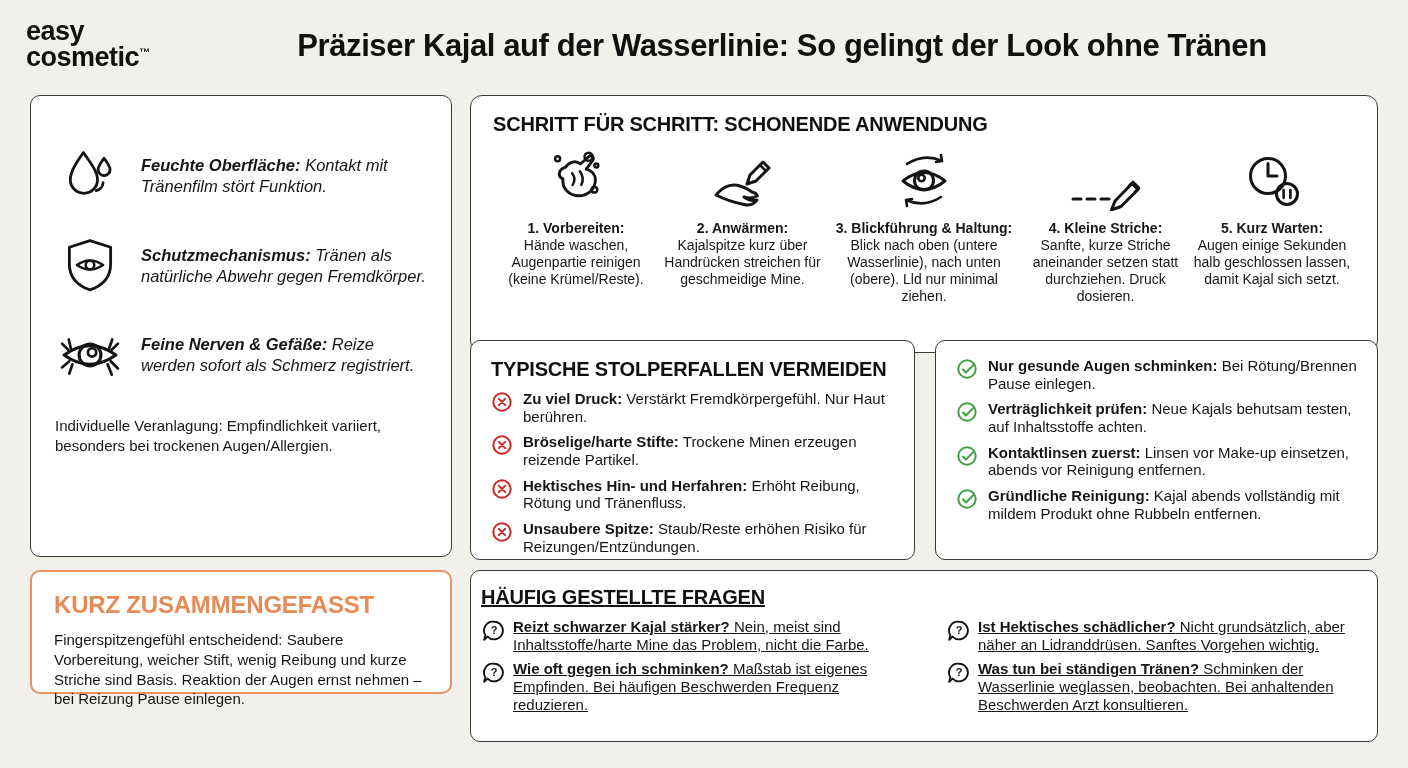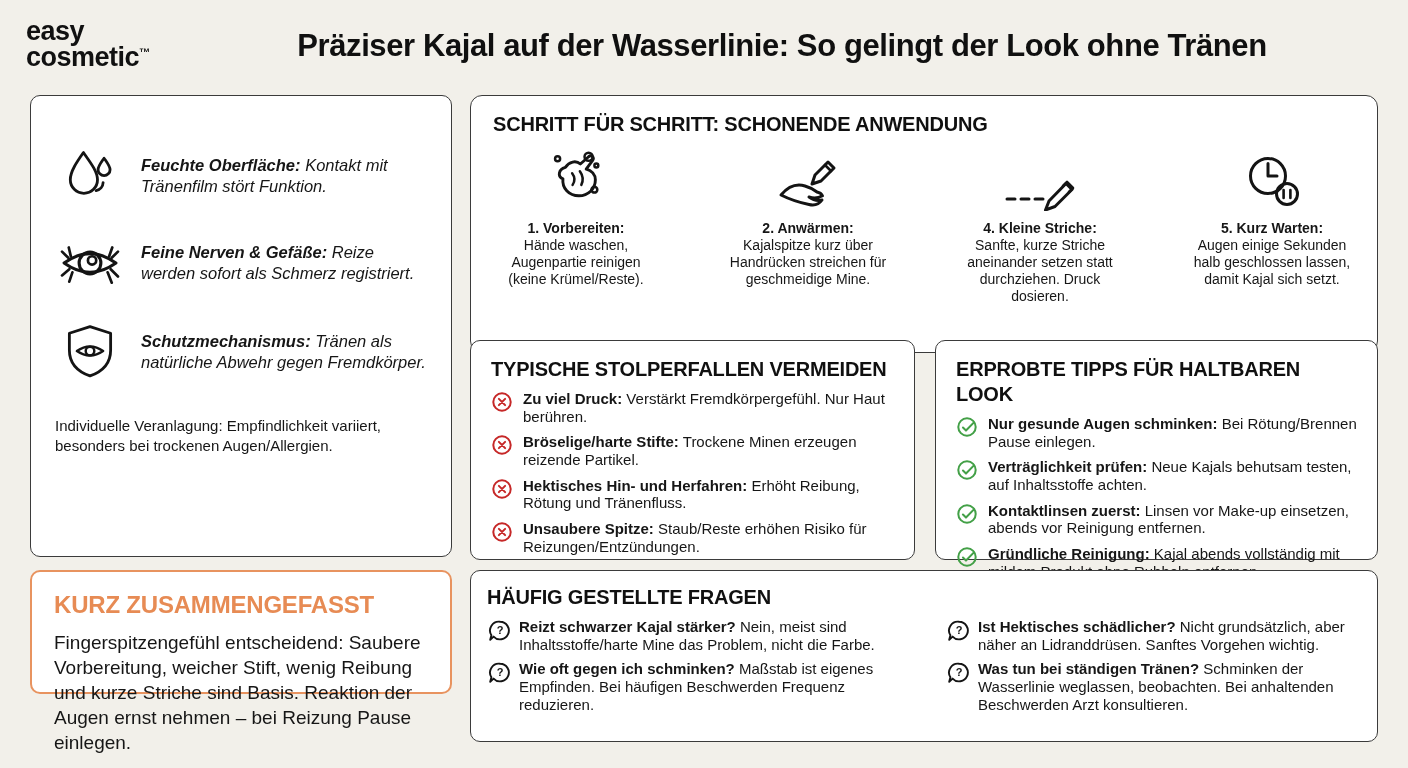--- a/index.html
+++ b/index.html
@@ -19,40 +19,40 @@
   
   #why-card{left:30px;top:95px;width:422px;height:462px;padding:22px 24px;}
   #why-card .card-title{max-width:360px;margin-bottom:14px;}
   .why-item{display:flex;align-items:center;gap:16px;margin-top:28px;font-style:italic;}
   .why-icon{width:70px;flex:none;display:flex;justify-content:center;align-items:center;}
   .why-text{font-size:16.5px;line-height:1.28;}
   .footnote{font-size:15px;line-height:1.3;margin-top:32px;}
 
   #summary-card{left:30px;top:570px;width:422px;height:124px;padding:18px 22px;border:2px solid #e8935f;}
   #summary-card .card-title{color:#e78b54;font-size:24px;margin-bottom:10px;}
-  .summary-text{font-size:19px;line-height:1.32;}
+  .summary-text{font-size:15px;line-height:1.32;}
 
   
   #steps-card{left:470px;top:95px;width:908px;height:258px;padding:16px 22px;border-radius:12px;}
   .steps-row{display:flex;justify-content:space-between;margin-top:10px;}
   .step{width:166px;text-align:center;}
   .step.wide{width:196px;}
   .step-icon{height:64px;display:flex;align-items:flex-end;justify-content:center;margin-bottom:9px;}
   .step-title{font-size:14px;font-weight:700;line-height:1.22;}
   .step-text{font-size:14px;line-height:1.22;}
 
   
   #pitfalls-card{left:470px;top:340px;width:445px;height:220px;padding:16px 20px;}
   #tips-card{left:935px;top:340px;width:443px;height:220px;padding:16px 20px;}
   .li{display:flex;gap:10px;margin-bottom:8px;font-size:15px;line-height:1.18;}
   .li-icon{flex:none;width:22px;height:22px;margin-top:1px;}
   .li b{font-weight:700;}
 
   
-  #faq-card{left:470px;top:570px;width:908px;height:172px;padding:14px 16px;}
+  #faq-card{left:470px;top:570px;width:908px;height:172px;padding:14px 10px;text-decoration:underline;}
   .faq-cols{display:flex;gap:44px;margin-top:2px;}
   .faq-col{flex:1;min-width:0;}
   .faq-col .li{margin-bottom:7px;}
 
   svg{display:block;}
   .ink{stroke:#141414;fill:none;stroke-width:3;stroke-linecap:round;stroke-linejoin:round;}
   .ink-thin{stroke:#141414;fill:none;stroke-width:2.6;stroke-linecap:round;stroke-linejoin:round;}
 </style>
 </head>
 <body>
@@ -67,45 +67,45 @@
 
   <div class="why-item">
     <span class="why-icon">
       <svg width="62" height="60" viewBox="0 0 64 64">
         <path class="ink" d="M25 7 C18 17 11 27 11 36 a14.5 14.5 0 0 0 29 0 C40 27 32 17 25 7 Z"></path>
         <path class="ink" d="M47 13 c-3.2 4.6 -6.4 8.6 -6.4 12.2 a6.4 6.4 0 0 0 12.8 0 C53.4 21.6 50.2 17.6 47 13 Z"></path>
         <path class="ink" d="M46 39 a9 9 0 0 1 -7.5 8.5"></path>
       </svg>
     </span>
     <div class="why-text"><b>Feuchte Oberfläche:</b><span> Kontakt mit Tränenfilm stört Funktion.</span></div>
+  </div>
+
+  <div class="why-item">
+    <span class="why-icon">
+      <svg width="60" height="64" viewBox="0 0 64 64">
+        <path class="ink" d="M32 5 L54 12 V30 c0 14.5 -9.5 23 -22 27.5 C19.5 53 10 44.5 10 30 V12 Z"></path>
+        <path class="ink-thin" d="M18 31 Q32 21.5 46 31 Q32 40.5 18 31 Z"></path>
+        <circle class="ink-thin" cx="32" cy="31" r="4.6"></circle>
+      </svg>
+    </span>
+    <div class="why-text"><b>Schutzmechanismus:</b><span> Tränen als natürliche Abwehr gegen Fremdkörper.</span></div>
   </div>
 
   <div class="why-item">
     <span class="why-icon">
       <svg width="70" height="58" viewBox="0 0 64 56">
         <path class="ink" d="M7 28 Q32 10 57 28 Q32 46 7 28 Z"></path>
         <circle class="ink" cx="32" cy="28" r="10.5"></circle>
         <circle class="ink-thin" cx="34" cy="25.5" r="4"></circle>
         <path class="ink-thin" d="M11 23 L5 17 M13.5 21.5 L11.5 13 M53 23 L59 17 M50.5 21.5 L53.5 13 M12 34 L5 40 M52 34 L59 41 M49 37 L53 47 M15 37 L12 46"></path>
       </svg>
     </span>
     <div class="why-text"><b>Feine Nerven &amp; Gefäße:</b><span> Reize werden sofort als Schmerz registriert.</span></div>
   </div>
 
-  <div class="why-item">
-    <span class="why-icon">
-      <svg width="60" height="64" viewBox="0 0 64 64">
-        <path class="ink" d="M32 5 L54 12 V30 c0 14.5 -9.5 23 -22 27.5 C19.5 53 10 44.5 10 30 V12 Z"></path>
-        <path class="ink-thin" d="M18 31 Q32 21.5 46 31 Q32 40.5 18 31 Z"></path>
-        <circle class="ink-thin" cx="32" cy="31" r="4.6"></circle>
-      </svg>
-    </span>
-    <div class="why-text"><b>Schutzmechanismus:</b><span> Tränen als natürliche Abwehr gegen Fremdkörper.</span></div>
-  </div>
-
   <div class="footnote">Individuelle Veranlagung: Empfindlichkeit variiert, besonders bei trockenen Augen/Allergien.</div>
 </div>
 
 <div class="card" id="summary-card">
   <div class="card-title">KURZ ZUSAMMENGEFASST</div>
   <div class="summary-text">Fingerspitzengefühl entscheidend: Saubere Vorbereitung, weicher Stift, wenig Reibung und kurze Striche sind Basis. Reaktion der Augen ernst nehmen – bei Reizung Pause einlegen.</div>
 </div>
 
 <div class="card" id="steps-card">
   <div class="card-title">SCHRITT FÜR SCHRITT: SCHONENDE ANWENDUNG</div>
@@ -131,20 +131,33 @@
         <svg width="70" height="60" viewBox="0 0 70 60">
           <path class="ink" d="M42 24 L55 11 l6 6 -13 13 -9 3 Z"></path>
           <path class="ink-thin" d="M52 14 l6 6"></path>
           <path class="ink" d="M8 44 q11 -13 24 -9 q7 2 12 6 q4 .8 5.5 3.8 q-6.5 3.7 -13.5 1.2 q6 4.5 13 3 q-4.5 6.5 -13 4.5 q-15 -3 -28 -9.5 Z"></path>
         </svg>
       </div>
       <div class="step-title">2. Anwärmen:</div>
       <div class="step-text">Kajalspitze kurz über Handrücken streichen für geschmeidige Mine.</div>
     </div>
 
+    <div class="step wide">
+      <div class="step-icon">
+        <svg width="66" height="62" viewBox="0 0 64 62">
+          <path class="ink" d="M11 32 Q32 15 53 32 Q32 49 11 32 Z"></path>
+          <circle class="ink" cx="32" cy="31.5" r="9.5"></circle>
+          <circle class="ink-thin" cx="29.5" cy="29" r="3.2"></circle>
+          <path class="ink-thin" d="M15 15 Q32 4 50 12 M50 12 l-1 -6 M50 12 l-6 1"></path>
+          <path class="ink-thin" d="M49 48 Q32 59 14 51 M14 51 l1 6 M14 51 l6 -1"></path>
+        </svg>
+      </div>
+      <div class="step-title">3. Blickführung &amp; Haltung:</div>
+      <div class="step-text">Blick nach oben (untere Wasserlinie), nach unten (obere). Lld nur minimal ziehen.</div>
+    </div>
 
     <div class="step">
       <div class="step-icon">
         <svg width="78" height="56" viewBox="0 0 78 56">
           <path class="ink" d="M6 44 h8 M20 44 h8 M34 44 h8"></path>
           <path class="ink" d="M48 46 l-3.5 9 9.5 -3.5 17 -17 -6 -6 Z"></path>
           <path class="ink-thin" d="M62 31 l4 -4 6 6 -4 4"></path>
         </svg>
       </div>
       <div class="step-title">4. Kleine Striche:</div>
@@ -202,21 +215,20 @@
         <svg width="22" height="22" viewBox="0 0 24 24">
           <circle cx="12" cy="12" r="9.5" fill="none" stroke="#c62828" stroke-width="2.2"></circle>
           <path d="M8.6 8.6 l6.8 6.8 M15.4 8.6 l-6.8 6.8" stroke="#c62828" stroke-width="2.2" stroke-linecap="round" fill="none"></path>
         </svg>
       </span>
     <div><b>Unsaubere Spitze:</b><span> Staub/Reste erhöhen Risiko für Reizungen/Entzündungen.</span></div>
   </div>
 </div>
 
 <div class="card" id="tips-card">
-  <div class="card-title">ERPROBTE TIPPS FÜR HALTBAREN LOOK</div>
 
   <div class="li">
     <span class="li-icon">
         <svg width="22" height="22" viewBox="0 0 24 24">
           <circle cx="12" cy="12" r="9.5" fill="none" stroke="#43a047" stroke-width="2.2"></circle>
           <path d="M7.6 12.6 l3.3 3.3 L19.6 7" stroke="#43a047" stroke-width="2.2" stroke-linecap="round" stroke-linejoin="round" fill="none"></path>
         </svg>
       </span>
     <div><b>Nur gesunde Augen schminken:</b><span> Bei Rötung/Brennen Pause einlegen.</span></div>
   </div>

